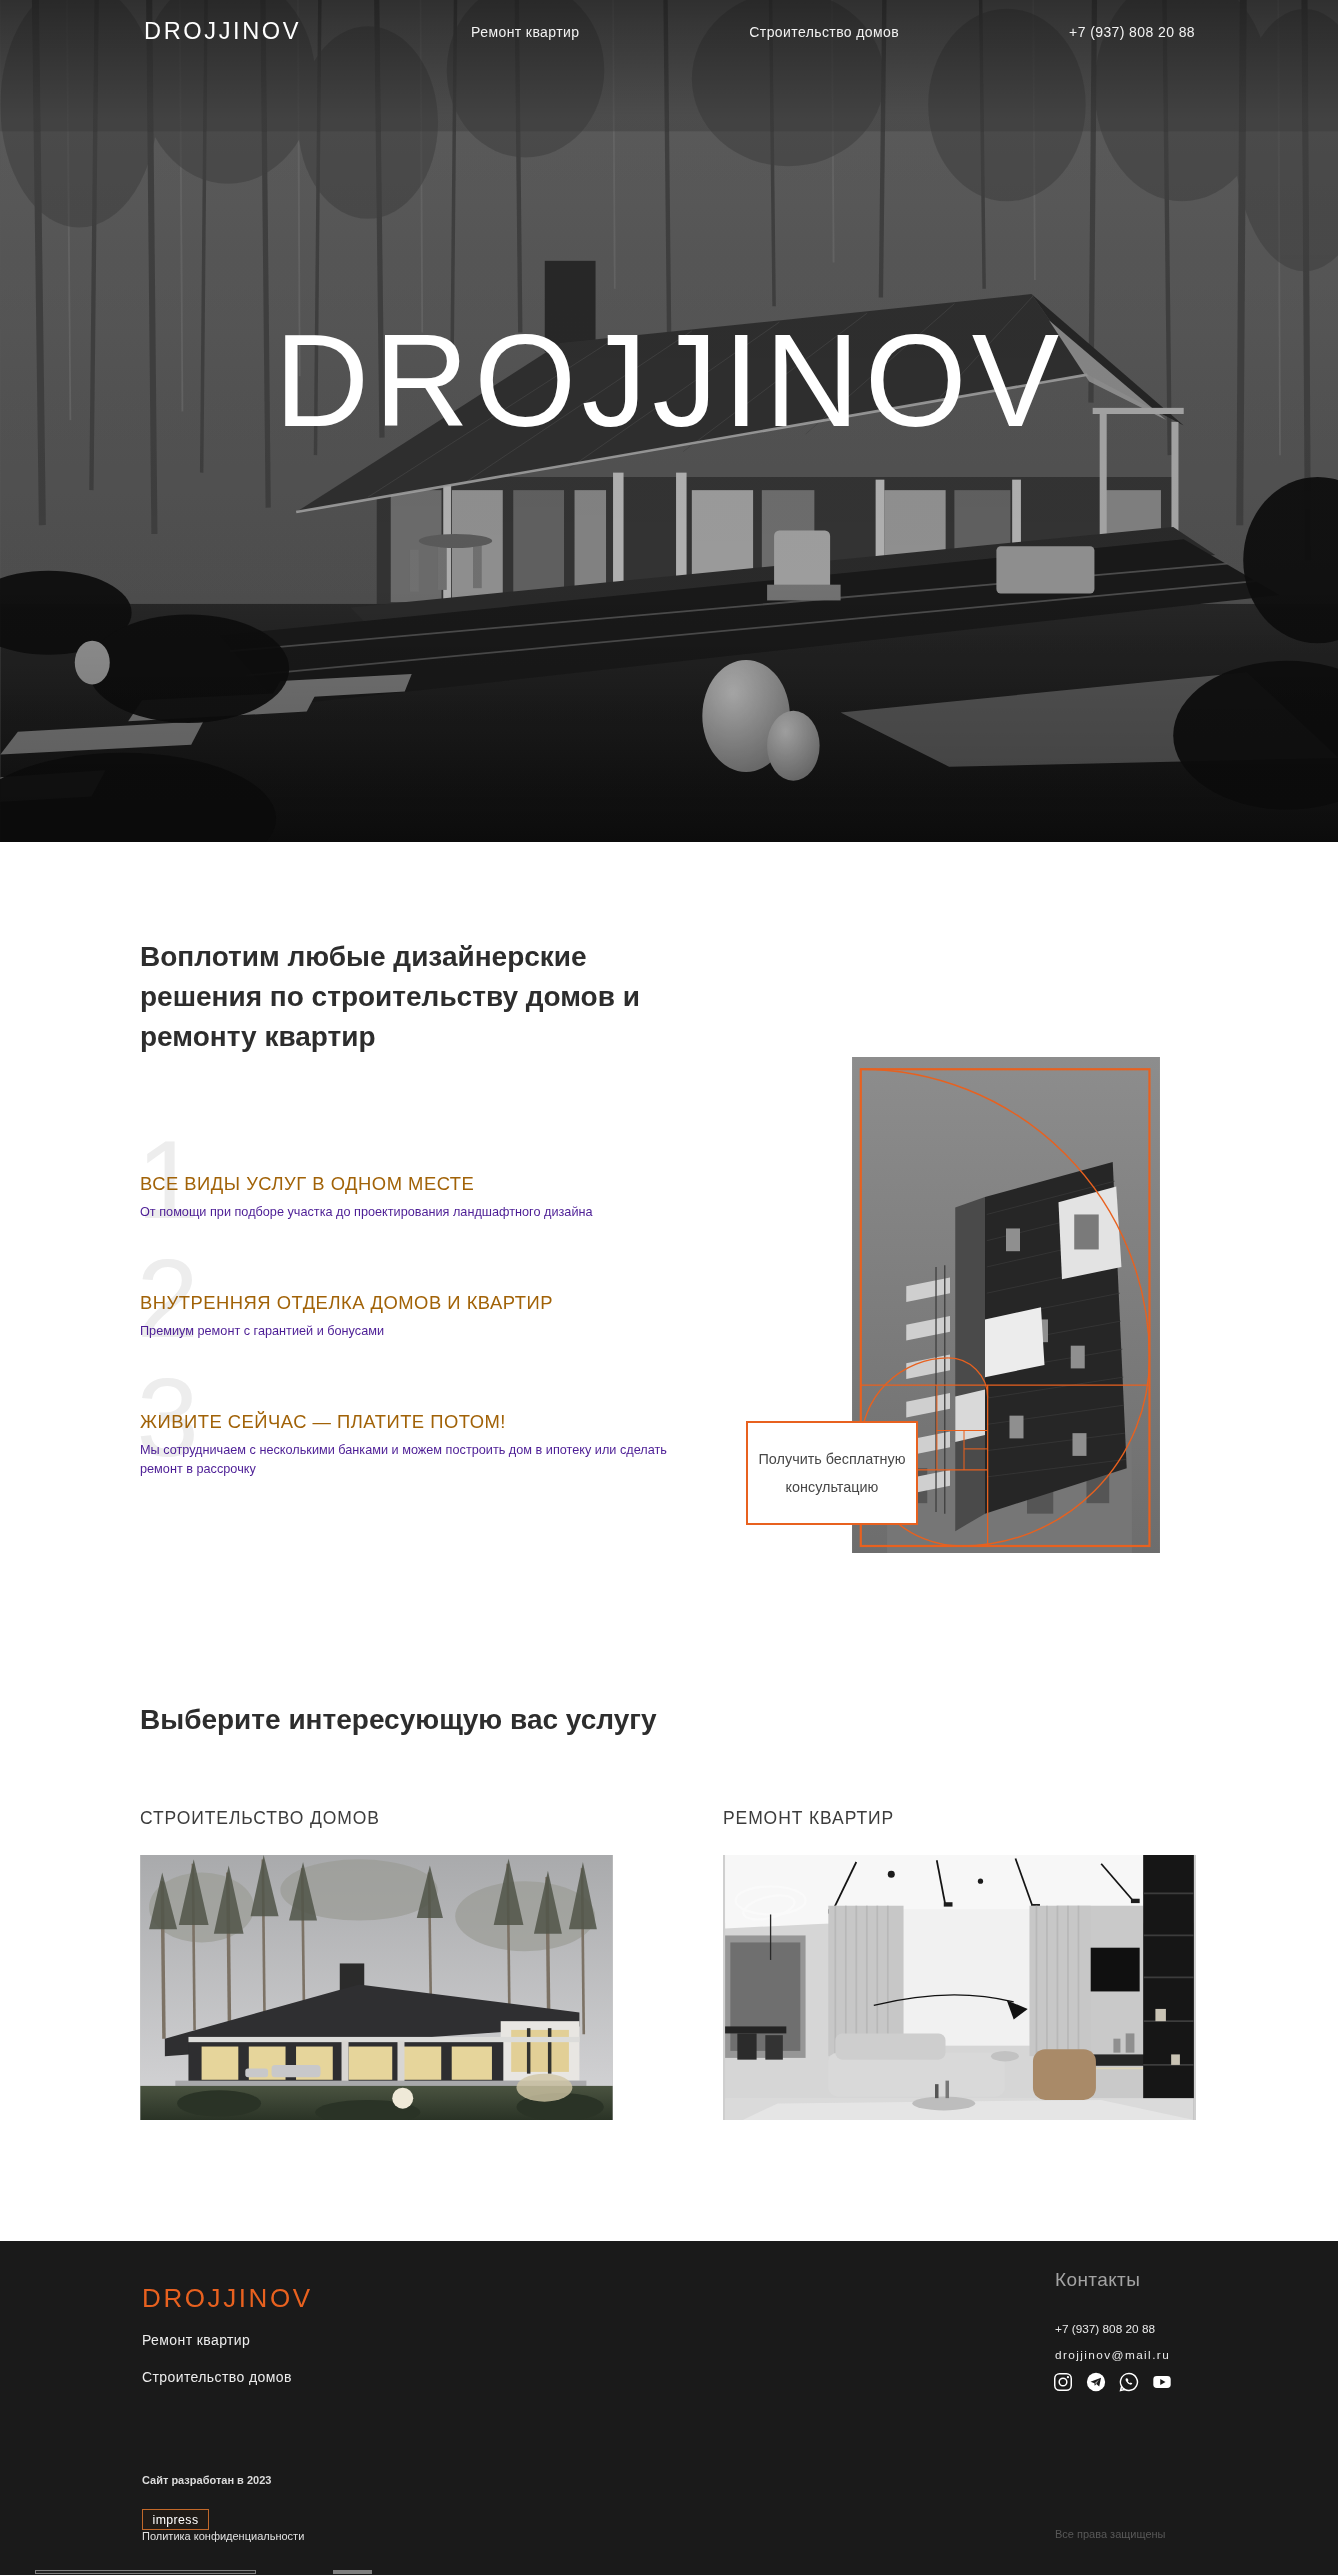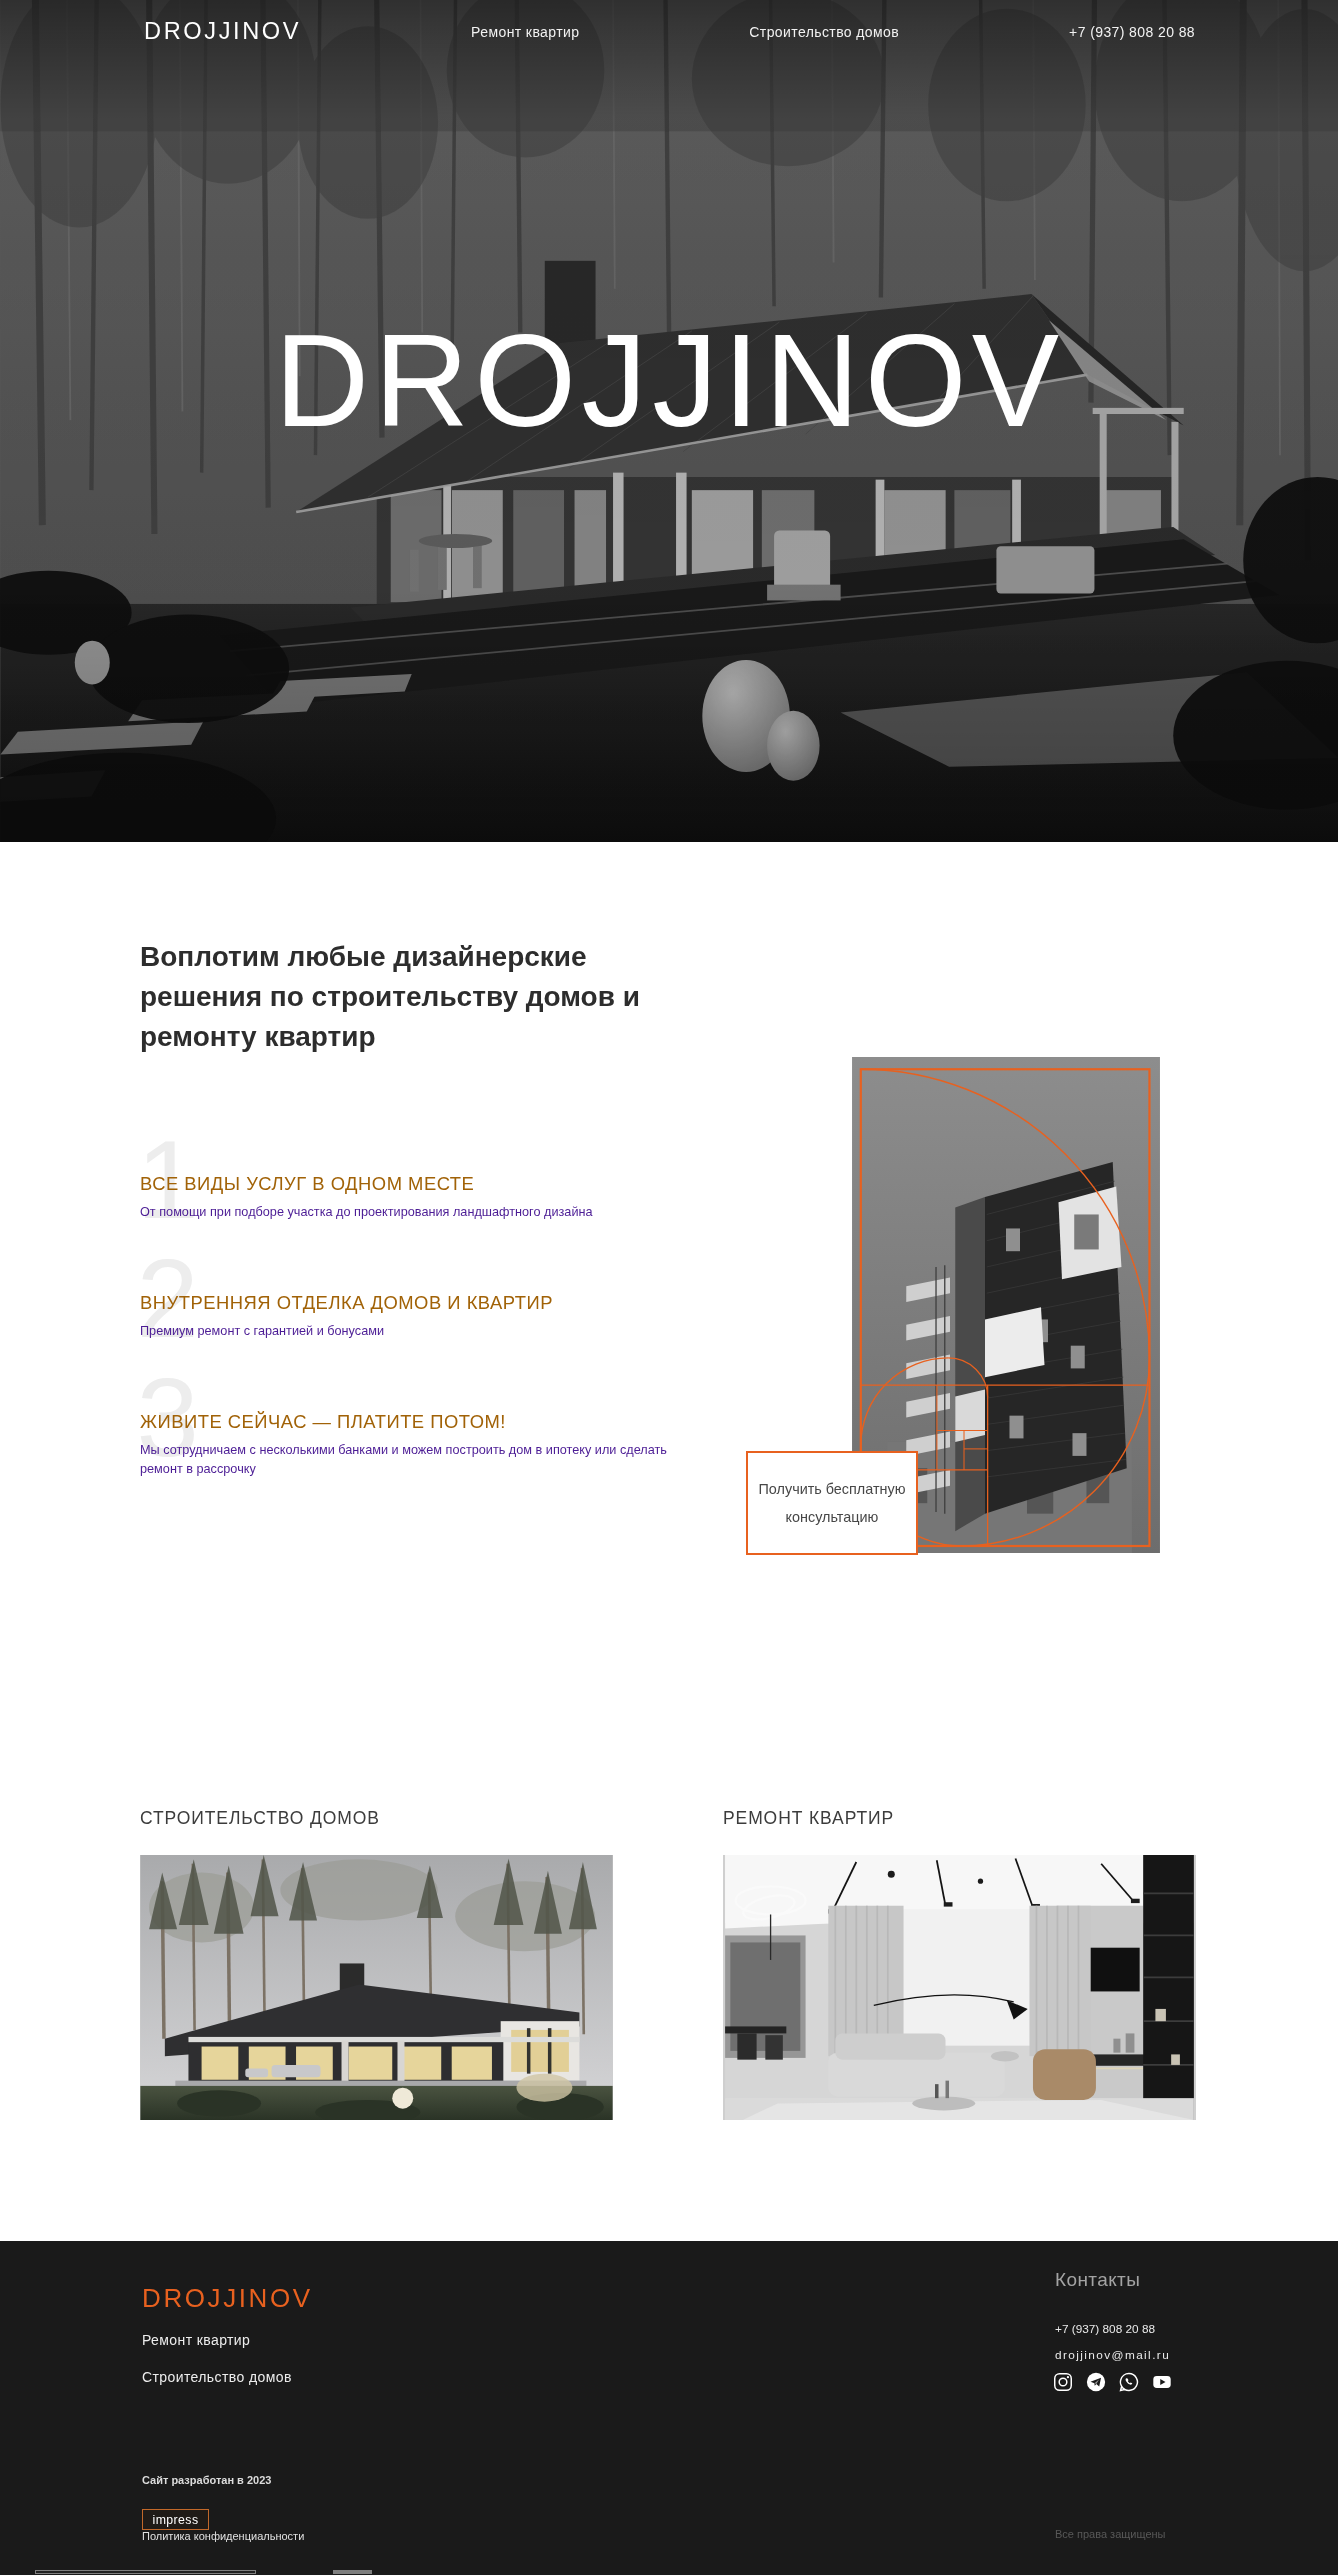--- a/index.html
+++ b/index.html
@@ -44,21 +44,21 @@
     position:relative; z-index:1; font-size:18.4px; font-weight:400;
     letter-spacing:0.5px; color:#a16207; text-transform:uppercase;
   }
   .feature-desc {
     position:relative; z-index:1; margin-top:7.9px; font-size:12.7px;
     line-height:1.5; color:#4c1d95; max-width:536px;
   }
   .golden-figure { position:absolute; left:852px; top:215px; width:308px; height:496px; z-index:1; }
   .golden-figure svg { display:block; }
   .cta-button {
-    position:absolute; left:746px; top:609px; width:172px; height:104px; z-index:3;
+    position:absolute; left:746px; top:579px; width:172px; height:104px; z-index:3;
     background:#ffffff; border:2.6px solid #E8611F; color:#474747;
     font-family:"Liberation Sans","DejaVu Sans",sans-serif;
     font-size:14.4px; line-height:1.95; text-align:center; cursor:pointer;
   }
 
   
   .services { position:relative; width:1339px; height:597px; background:#ffffff; }
   .services-heading {
     position:absolute; left:140px; top:60px;
     font-size:28px; font-weight:700; color:#2d2d2d;
@@ -340,20 +340,21 @@
           <path d="M10,444 A100,100 0 0 1 110,344" stroke-width="1.6"></path>
           <path d="M110,344 A45,45 0 0 1 155,389" stroke-width="1.4"></path>
         </g>
       </svg>
     </div>
 
     <button class="cta-button">Получить бесплатную консультацию</button>
   </section>
 
   <section class="services">
+    <h2 class="services-heading">Выберите интересующую вас услугу</h2>
     <div class="cards">
 
       <div class="card">
         <div class="card-label">СТРОИТЕЛЬСТВО ДОМОВ</div>
         <svg class="card-photo" width="473" height="265" viewBox="0 0 540 303" xmlns="http://www.w3.org/2000/svg">
           <defs>
             <linearGradient id="csky" x1="0" y1="0" x2="0" y2="1">
               <stop offset="0" stop-color="#a9aaac"></stop>
                 <stop offset="1" stop-color="#d6d6d8"></stop>
             </linearGradient>

